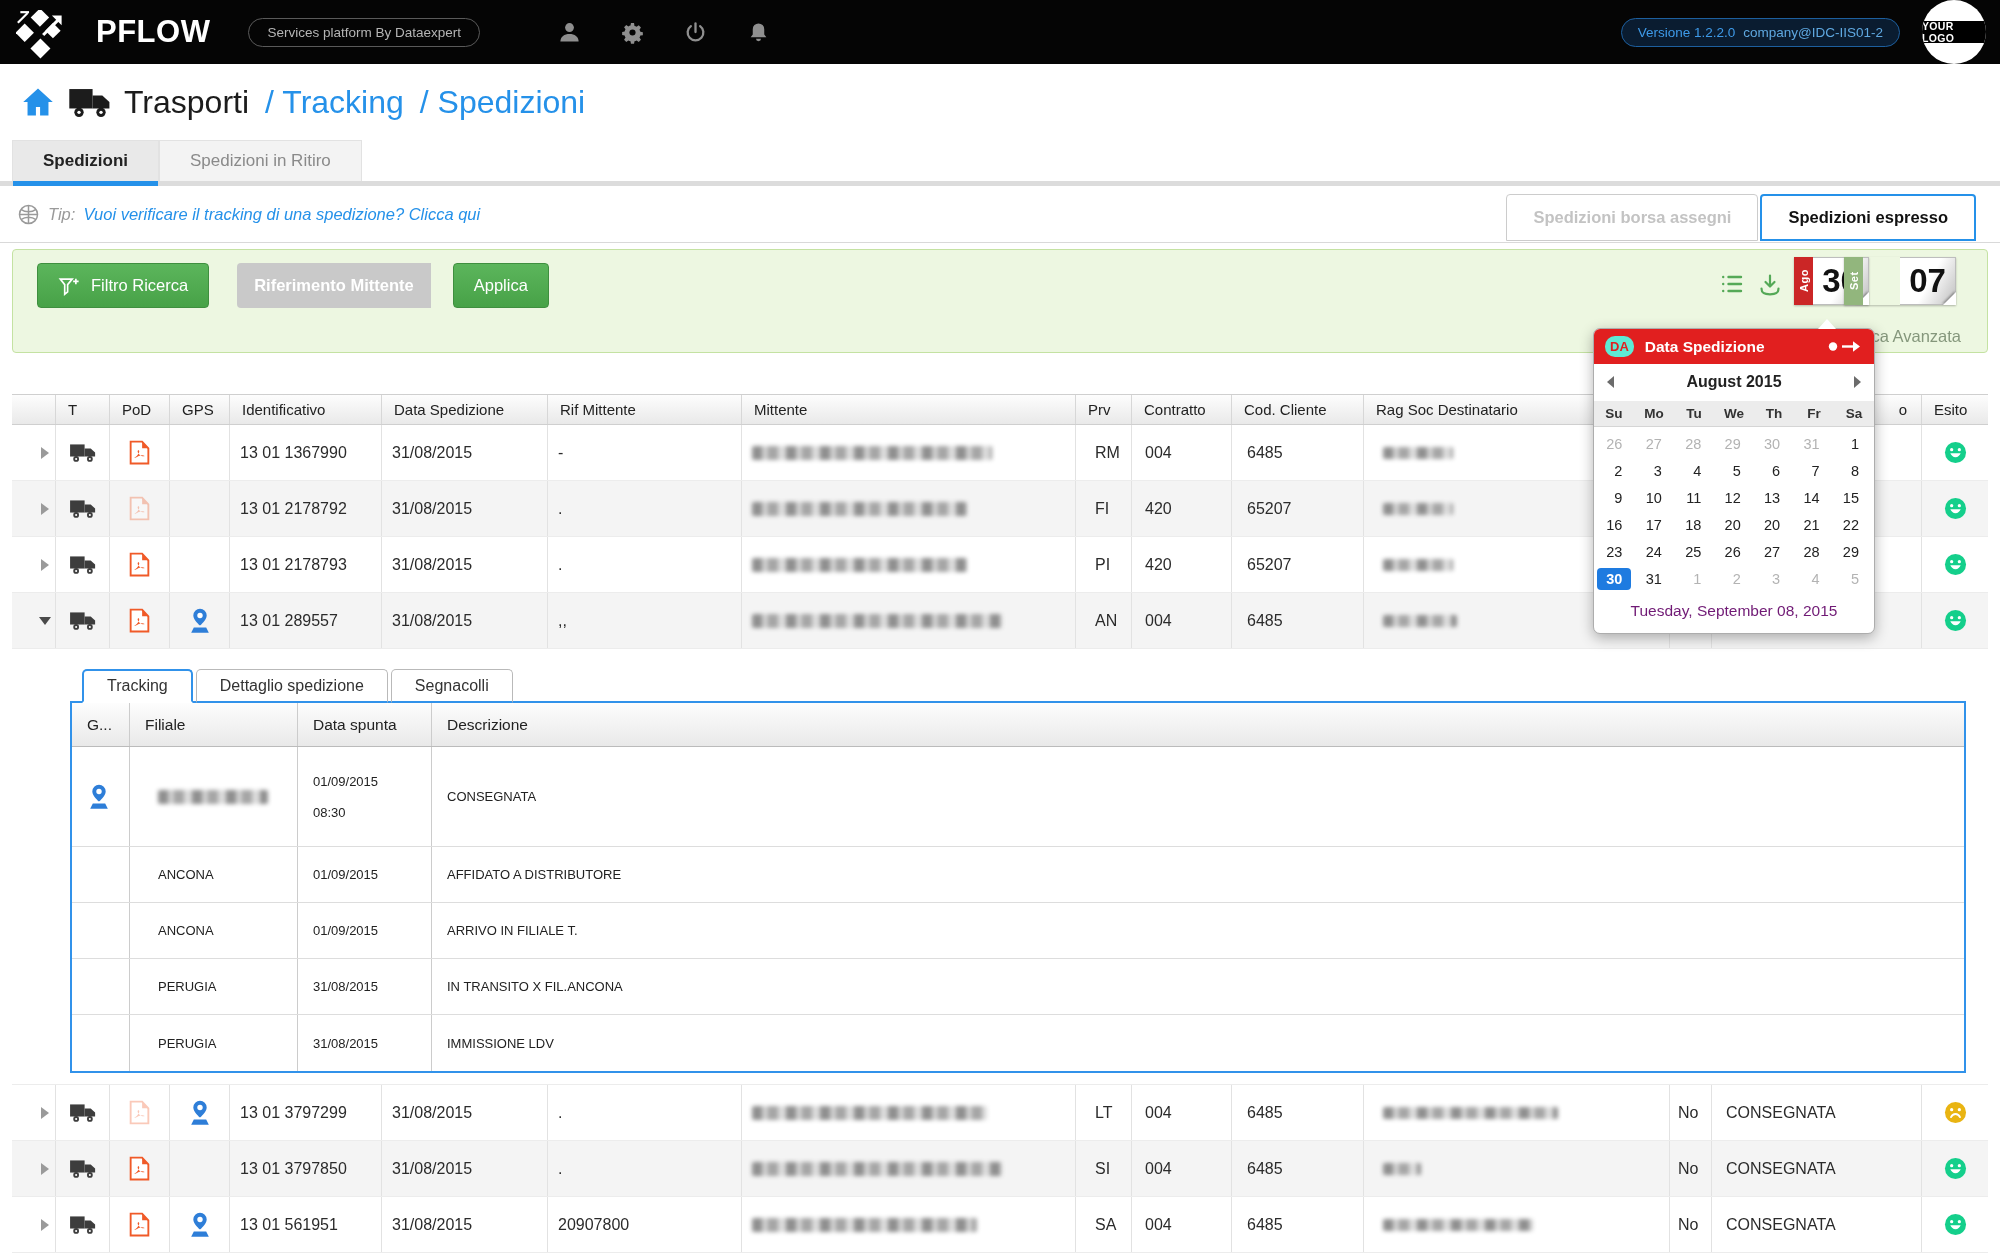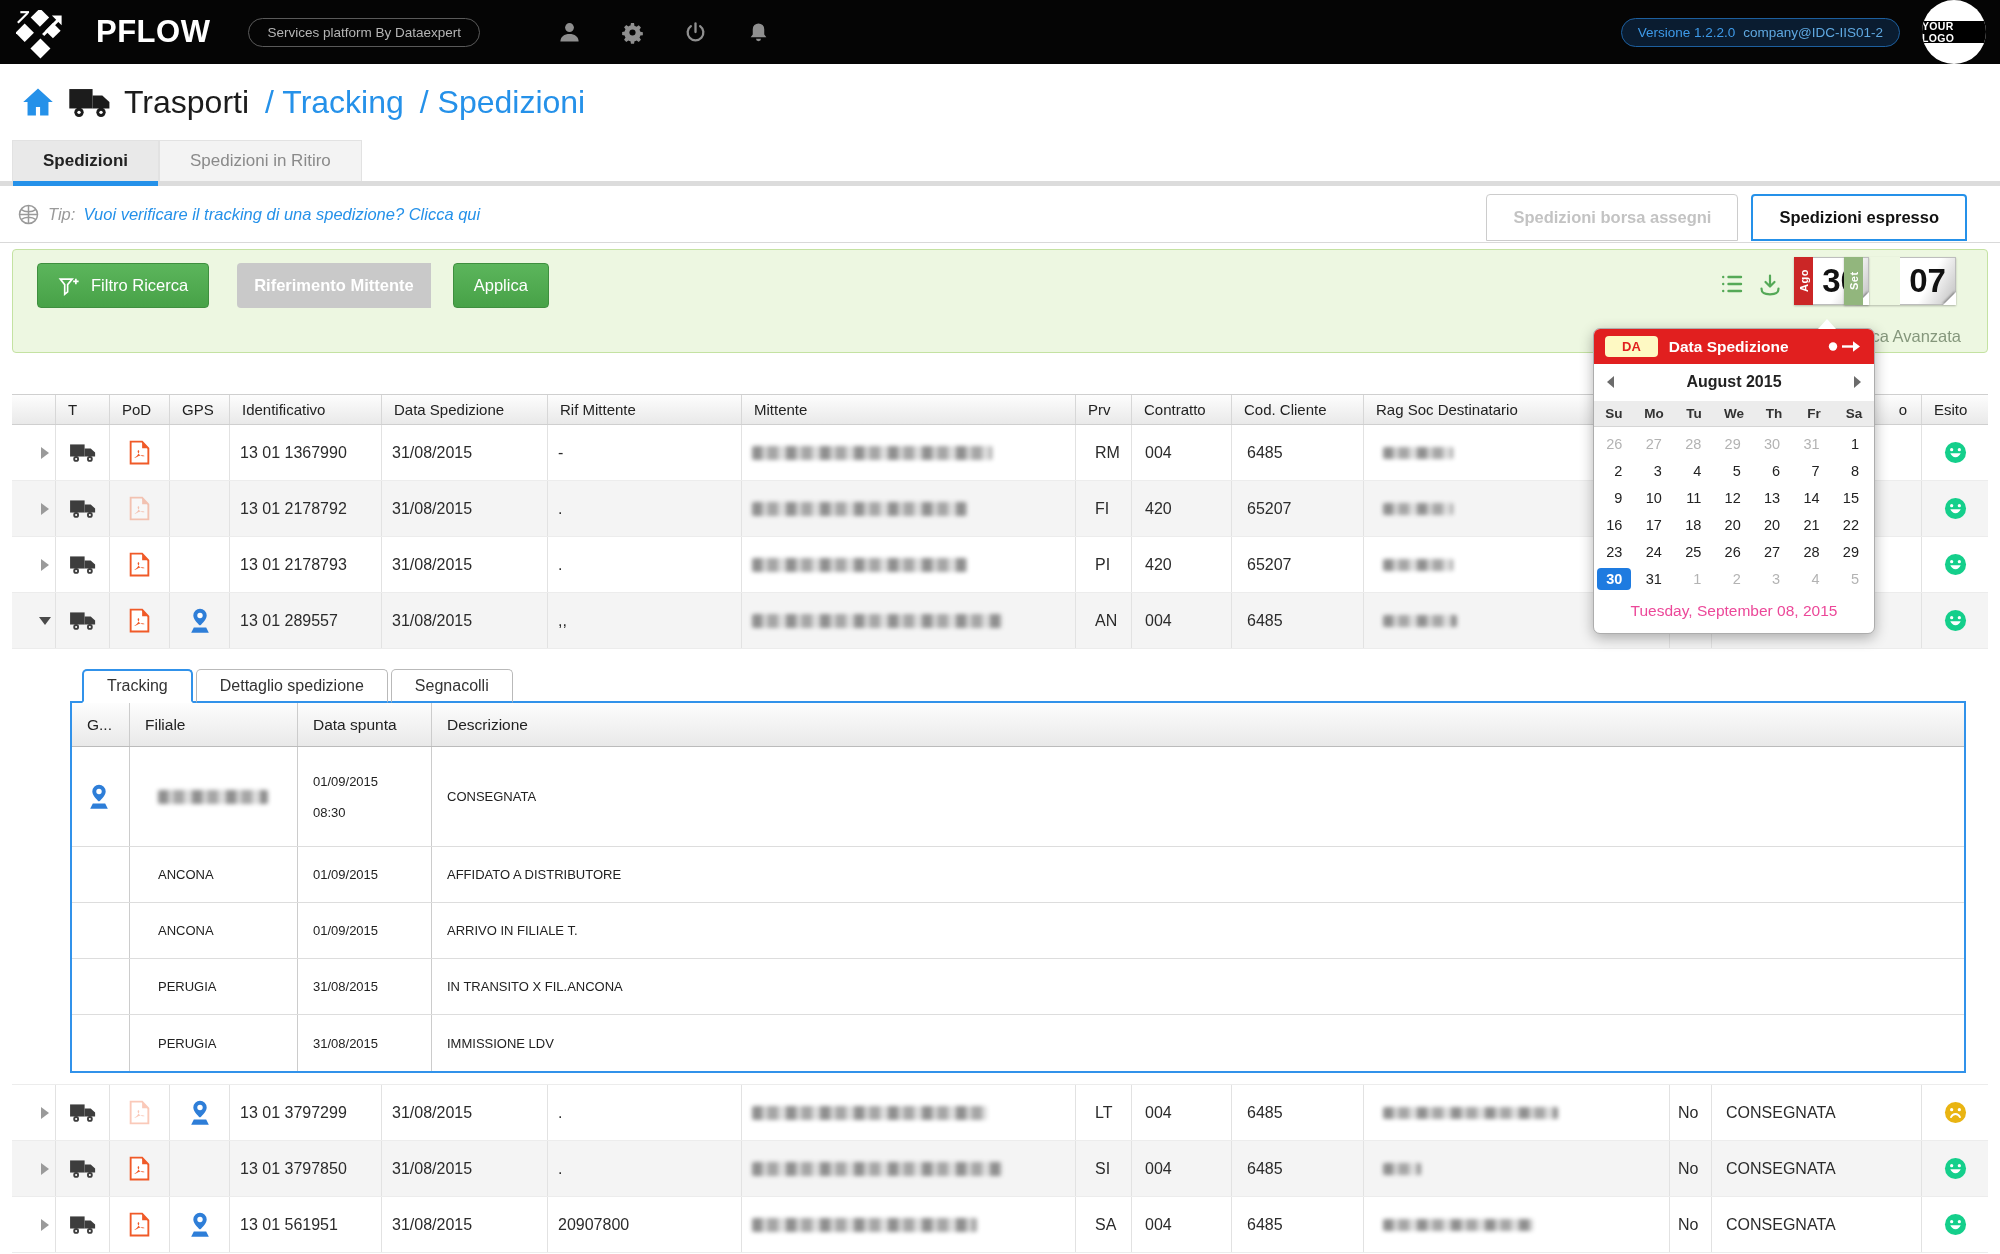--- a/index.html
+++ b/index.html
@@ -31,21 +31,21 @@
   .tabs-row { height:46px; background:#fff; border-bottom:5px solid #dcdcdc; display:flex; padding-left:12px; }
   .tab { height:41px; padding:0 30px; display:flex; align-items:center; font-size:17px; background:#f3f3f3; border:1px solid #e2e2e2; border-bottom:none; color:#8a8a8a; position:relative; cursor:pointer; }
   .tab.active { background:#e9e9e9; color:#222; font-weight:bold; }
   .tab.active::after { content:""; position:absolute; left:0; right:0; bottom:-5px; height:5px; background:#2591e9; }
 
   
   .tip-row { height:57px; border-bottom:1px solid #d9d9d9; display:flex; align-items:center; padding-left:18px; position:relative; background:#fff; }
   .tip-globe { width:21px; height:21px; }
   .tip-label { color:#9a9a9a; font-style:italic; font-size:16.5px; margin:0 8px 0 9px; }
   .tip-link { color:#2591e9; font-style:italic; font-size:16.5px; cursor:pointer; }
-  .mode-buttons { position:absolute; right:33px; top:8px; display:flex; gap:13px;text-align:center; }
+  .mode-buttons { position:absolute; right:24px; top:8px; display:flex; gap:2px;text-align:center; }
   .mode-btn { height:47px; padding:0 26px; font-size:16.5px; font-weight:bold; display:flex; align-items:center; background:#fff; border:1px solid #ccc; color:#c3c3c3; border-radius:4px 4px 0 0; cursor:pointer; }
   .mode-btn.active { border:2px solid #2591e9; color:#111; }
 
   
   .filter-panel { margin:6px 12px 0; height:104px; background:#edf7e1; border:1px solid #c4e2a2; border-radius:4px; position:relative; display:flex; align-items:flex-start; padding:13px 0 0 24px; }
   .btn-green { height:45px; border-radius:4px; background:linear-gradient(#5cb55c,#47a247); border:1px solid #3f8f3f; color:#fff; font-size:16.5px; display:inline-flex; align-items:center; gap:11px; padding:0 20px; cursor:pointer; }
   .btn-green svg { width:22px; height:22px; }
   .ref-label { height:45px; background:#c9c9c9; color:#fff; font-weight:bold; font-size:16.5px; display:flex; align-items:center; padding:0 17px; border-radius:4px 0 0 4px; margin-left:28px; cursor:pointer;justify-content:flex-end; }
   .search-box { height:45px; width:253px; background:#fff; border:1px solid #c9c9c9; border-left:none; display:flex; align-items:center; position:relative; }
   .search-box input { border:none; outline:none; font-size:16px; color:#777; padding:0 36px 0 12px; width:100%; font-family:"Liberation Sans",sans-serif; background:transparent; }
@@ -101,34 +101,34 @@
   .d-row:last-child { border-bottom:none; }
   .d-cell { display:flex; align-items:center; padding-left:15px; border-right:1px solid #ccc; overflow:hidden; }
   .d-cell:last-child { border-right:none; }
   .d-cell.fil { padding-left:28px; }
   .d-cell.two { flex-direction:column; align-items:flex-start; justify-content:center; gap:16px; }
 
   
   .dp { position:absolute; left:1593px; top:328px; width:282px; background:#fff; border:1px solid #adadad; border-radius:7px; box-shadow:0 4px 14px rgba(0,0,0,.3); z-index:40; }
   .dp-notch { position:absolute; top:-10px; left:224px; width:0; height:0; border-left:9px solid transparent; border-right:9px solid transparent; border-bottom:10px solid #fff; }
   .dp-head { height:35px; background:#e11f1f; border-radius:6px 6px 0 0; display:flex; align-items:center; padding:0 11px; }
-  .dp-da { background:#fef9c3; color:#e11f1f; font-weight:bold; font-size:13px; padding:3px 17px; border-radius:4px; }
+  .dp-da { background:#5eead4; color:#e11f1f; font-weight:bold; font-size:13px; padding:3px 5px; border-radius:10px; }
   .dp-title { color:#fff; font-weight:bold; font-size:15.5px; margin-left:11px; flex:1; }
   .dp-range { width:36px; height:13px; }
   .dp-nav { height:30px; display:flex; align-items:center; justify-content:center; position:relative; font-size:16px; font-weight:bold; color:#222; margin-top:3px; }
   .dp-prev, .dp-next { position:absolute; top:9px; width:0; height:0; border-top:6px solid transparent; border-bottom:6px solid transparent; cursor:pointer; }
   .dp-prev { left:13px; border-right:7px solid #6b6b6b; }
   .dp-next { right:13px; border-left:7px solid #6b6b6b; }
   .dp-dow { display:grid; grid-template-columns:repeat(7,1fr); background:#ececec; height:26px; align-items:center; font-weight:bold; font-size:13.5px; color:#333; text-align:center; border-bottom:1px solid #d5d5d5; margin-top:4px; }
   .dp-days { display:grid; grid-template-columns:repeat(7,1fr); grid-auto-rows:27px; font-size:14.5px; align-items:center; padding:3px 2px 1px; }
   .dp-day { text-align:right; padding-right:13px; color:#222; cursor:pointer; }
   .dp-day.muted { color:#b3b3b3; }
   .dp-day.sel { padding-right:4px; }
   .dp-day .pill { display:inline-block; background:#1e7be0; color:#fff; border-radius:4px; padding:3px 9px; font-weight:bold; }
-  .dp-foot { text-align:center; font-size:15.5px; color:#ec4899; padding:9px 0 13px; }
+  .dp-foot { text-align:center; font-size:15.5px; color:#701a75; padding:9px 0 13px; }
 </style>
 </head>
 <body>
 
 <div class="topbar">
   <svg class="logo-mark" viewBox="0 0 46 46">
     <g fill="#fff">
       <rect x="16" y="1" width="12" height="12" transform="rotate(45 22 7)"></rect>
       <rect x="2" y="15" width="12" height="12" transform="rotate(45 8 21)"></rect>
       <rect x="16" y="29" width="13" height="13" transform="rotate(45 22.5 35.5)"></rect>

